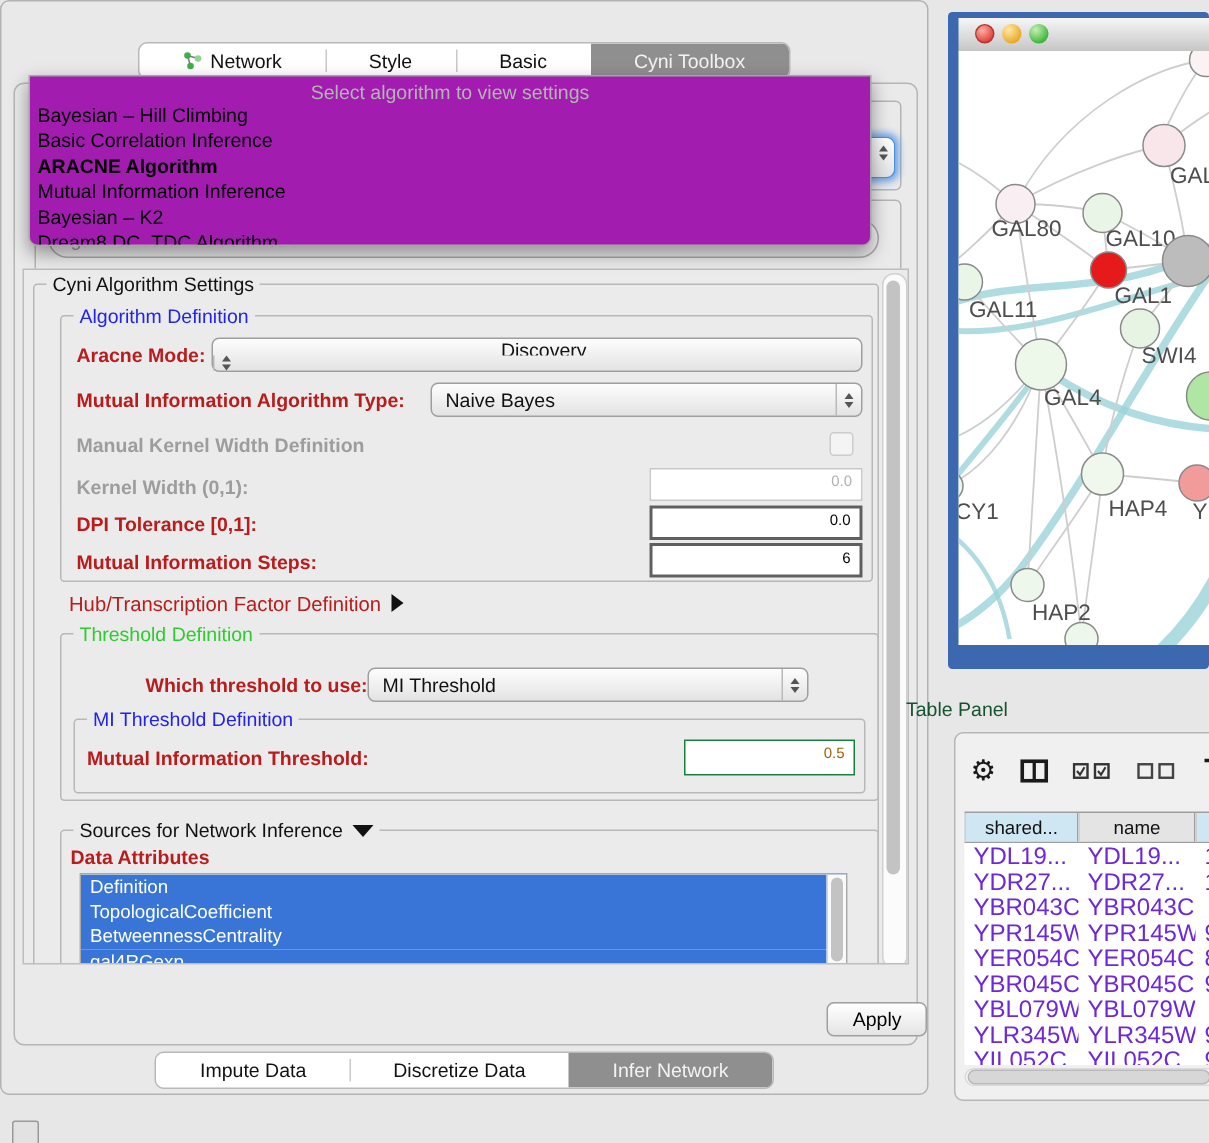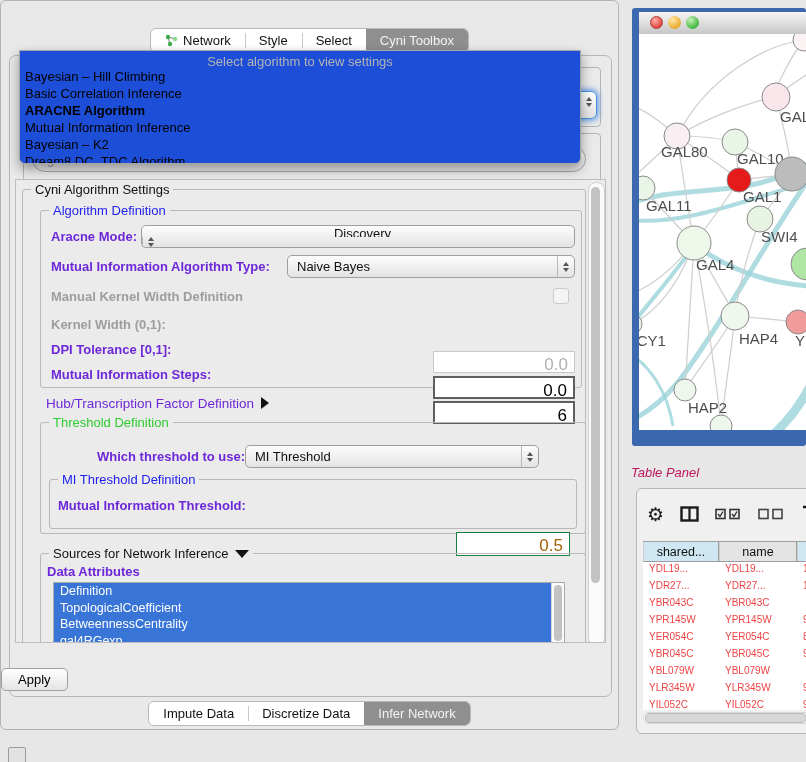--- a/index.html
+++ b/index.html
@@ -17,66 +17,66 @@
     background:linear-gradient(#f2f2f2,#d6d6d6);
     border-bottom:1px solid #a9a9a9;border-radius:5px 5px 0 0;}
   .cp-title{left:8px;top:4px;font-size:13px;color:#1b1b1b;}
   .float-icon{right:33px;top:7px;width:9px;height:9px;border:1.6px solid #333;border-radius:1px;}
   .close-icon{right:12px;top:3px;font-size:13px;font-weight:bold;color:#222;}
 
   
   .tabbar{height:23px;background:#ffffff;border:1px solid #b9b9b9;border-radius:6px;
     display:flex;align-items:stretch;overflow:hidden;}
   .tabbar-wrap{left:0;right:0;display:flex;justify-content:center;}
-  .tab{display:flex;align-items:center;padding:0 14px;font-size:13px;color:#111;position:relative;}
+  .tab{display:flex;align-items:center;padding:0 29px;font-size:13px;color:#111;position:relative;}
   .tab .sep{position:absolute;left:0;top:4px;bottom:4px;width:1px;background:#c8c8c8;}
   .tab.selected{background:#8f8f8f;color:#f3f3f3;}
   .net-tab-icon{width:13px;height:13px;margin-right:5px;}
 
   
   .content-panel{left:8px;top:54px;width:603px;height:642px;background:#eaeaea;
     border:1px solid #b6b6b6;border-radius:7px;box-sizing:border-box;}
 
   
   .frag-group{border:1px solid #b4b4b4;border-radius:4px;background:#eaeaea;box-sizing:border-box;}
   .frag-combo-blue{width:34px;height:26px;border:1px solid #4a90d9;border-radius:6px;
     background:linear-gradient(#fdfdfd,#e2e2e2);
     box-shadow:0 0 5px 2px rgba(90,150,230,.85);}
   .frag-combo{height:26px;border:1px solid #a9a9a9;border-radius:13px;
     background:linear-gradient(#fcfcfc,#e6e6e6);box-sizing:border-box;
     font-size:13px;color:#9a9a9a;padding:5px 0 0 14px;overflow:hidden;}
 
   
-  .popup{left:18px;top:49px;width:562px;height:114px;background:#1d4ed8;
+  .popup{left:18px;top:49px;width:562px;height:114px;background:#a21caf;
     border:1px solid #a6a6a6;border-radius:0 0 6px 6px;
     box-shadow:0 5px 12px rgba(0,0,0,.38);z-index:50;box-sizing:border-box;overflow:hidden;}
   .popup-placeholder{text-align:center;font-size:13px;color:#b4b4b4;padding-top:3px;height:15px;}
   .popup-item{font-size:13px;color:#000;padding:1.2px 0 1.2px 5px;line-height:14.5px;white-space:nowrap;}
   .popup-item.selected{font-weight:bold;}
 
   
   .scrollpane{left:14px;top:178px;width:591px;height:464px;background:#ebebeb;
     border:1px solid #bdbdbd;box-sizing:border-box;overflow:hidden;}
   .tgroup{border:1px solid #b8b8b8;border-radius:3px;box-sizing:border-box;}
   .tgroup-label{position:absolute;top:-8px;left:8px;background:#ebebeb;padding:0 4px;
     font-size:13px;white-space:nowrap;}
-  .lbl{font-size:13px;color:#6d28d9;white-space:nowrap;}
+  .lbl{font-size:13px;color:#b91c1c;white-space:nowrap;}
   .lbl.b{font-weight:bold;}
   .lbl.dis{color:#9d9d9d;font-weight:bold;}
   .combo{background:linear-gradient(#fdfdfd,#e3e3e3);border:1px solid #9f9f9f;border-radius:5px;
     box-sizing:border-box;display:flex;align-items:center;font-size:13px;color:#111;}
   .combo .val{flex:1;padding-left:9px;white-space:nowrap;overflow:hidden;}
   .combo .stepper{width:16px;align-self:stretch;border-left:1px solid #b9b9b9;
     display:flex;flex-direction:column;align-items:center;justify-content:center;gap:2px;}
   .tri-up{width:0;height:0;border-left:3.5px solid transparent;border-right:3.5px solid transparent;
     border-bottom:4px solid #555;}
   .tri-down{width:0;height:0;border-left:3.5px solid transparent;border-right:3.5px solid transparent;
     border-top:4px solid #555;}
-  .tfield{background:#fff;box-sizing:border-box;font-size:17px;text-align:right;
-    padding:3px 6px 0 0;overflow:hidden;margin-top:39px;}
+  .tfield{background:#fff;box-sizing:border-box;font-size:10px;text-align:right;
+    padding:3px 6px 0 0;overflow:hidden;}
   .tfield.en{border:2px solid #5f5f5f;color:#000;}
   .tfield.dis{border:1px solid #c8c8c8;color:#b0b0b0;}
   .tfield.thin{border:1px solid #15803d;color:#a16207;}
   .checkbox-dis{width:14px;height:14px;border:1px solid #cccccc;border-radius:3px;background:#f4f4f4;}
   .tri-right{display:inline-block;width:0;height:0;border-top:6px solid transparent;
     border-bottom:6px solid transparent;border-left:8px solid #111;margin-left:7px;vertical-align:-1px;}
   .tri-dn-big{display:inline-block;width:0;height:0;border-left:7px solid transparent;
     border-right:7px solid transparent;border-top:8px solid #111;margin-left:6px;vertical-align:0px;}
   .listbox{background:#ffffff;border:1px solid #a9a9a9;box-sizing:border-box;overflow:hidden;}
   .attr-item{font-size:12.5px;color:#fff;background:#3875d7;padding:1px 0 1px 6px;height:14.5px;white-space:nowrap;}
@@ -95,33 +95,33 @@
 
   
   .net-window{left:632px;top:8px;width:174px;height:438px;background:#3b68ae;border-radius:3px;}
   .net-titlebar{left:7px;top:4px;right:0;height:22px;
     background:linear-gradient(#f6f6f6,#c6c6c6);border-bottom:1px solid #8f8f8f;}
   .traffic{width:13px;height:13px;border-radius:50%;top:4px;}
   .t-red{left:11px;background:radial-gradient(circle at 35% 30%,#ffada6,#e0443e 70%);border:1px solid #b23832;box-sizing:border-box;}
   .net-canvas{left:7px;top:26px;right:0;bottom:16px;background:#ffffff;overflow:hidden;}
 
   
-  .tp-title{left:631px;top:465px;font-size:13px;color:#be185d;font-style:italic;}
+  .tp-title{left:604px;top:465px;font-size:13px;color:#14532d;}
   .tp-panel{left:636px;top:488px;width:200px;height:246px;background:#f0f0f0;
     border:1px solid #b6b6b6;border-radius:6px;box-sizing:border-box;}
   .tp-toolbar{left:10px;top:12px;right:0;height:26px;display:flex;align-items:center;gap:16px;}
   .gear{font-size:19px;color:#1a1a1a;line-height:19px;}
   .tp-table{left:6px;top:52px;width:220px;}
   .thead{display:flex;height:19px;border-top:1px solid #9e9e9e;border-bottom:1px solid #9e9e9e;}
   .th{box-sizing:border-box;border-right:1px solid #9e9e9e;border-left:1px solid #cfcfcf;
     font-size:12.5px;color:#111;display:flex;align-items:center;justify-content:center;background:#e4e4e4;}
   .th.hl{background:#cfe6f3;}
   .trows{overflow:hidden;background:#fff;}
   .trow{display:flex;height:17px;background:#fff;}
-  .td{box-sizing:border-box;font-size:10px;color:#ef4444;padding:1px 0 0 6px;white-space:nowrap;overflow:hidden;}
+  .td{box-sizing:border-box;font-size:16px;color:#6d28d9;padding:1px 0 0 6px;white-space:nowrap;overflow:hidden;}
 </style>
 </head>
 <body>
 
 <div class="abs cp-window">
 
 
   <div class="abs tabbar-wrap" style="top:27px;">
     <div class="tabbar" id="top-tabs">
         <div class="tab">
@@ -133,21 +133,21 @@
             <circle cx="5" cy="10" r="2.2" fill="#3fae4a"></circle>
           </svg>
           <span>Network</span>
         </div>
         <div class="tab">
           <div class="sep"></div>
           <span>Style</span>
         </div>
         <div class="tab">
           <div class="sep"></div>
-          <span>Select</span>
+          <span>Basic</span>
         </div>
         <div class="tab selected">
           <span>Cyni Toolbox</span>
         </div>
       </div>
   </div>
 
   <div class="abs content-panel"></div>
 
   <div class="abs frag-group" style="left:22px;top:66px;width:578px;height:60px;"></div>
@@ -255,21 +255,21 @@
     </div>
 
     <div class="abs vscroll" style="left:572px;top:2px;width:15px;height:462px;border:1px solid #d0d0d0;border-radius:8px;background:#fbfbfb;">
       <div class="vthumb abs" style="left:2px;top:4px;width:9px;height:396px;"></div>
     </div>
     <div class="abs hscroll-track" style="left:4px;top:465px;width:560px;height:10px;">
       <div class="hthumb abs" style="left:1px;top:0px;width:484px;height:8px;"></div>
     </div>
   </div>
 
-  <div class="abs" style="left:0;right:0;top:667px;display:flex;justify-content:flex-start;">
+  <div class="abs" style="left:0;right:0;top:667px;display:flex;justify-content:flex-end;">
     <div class="apply-btn">
       <span>Apply</span>
     </div>
   </div>
 
   <div class="abs tabbar-wrap" style="top:700px;">
     <div class="tabbar" id="bottom-tabs">
         <div class="tab">
           <span>Impute Data</span>
         </div>

